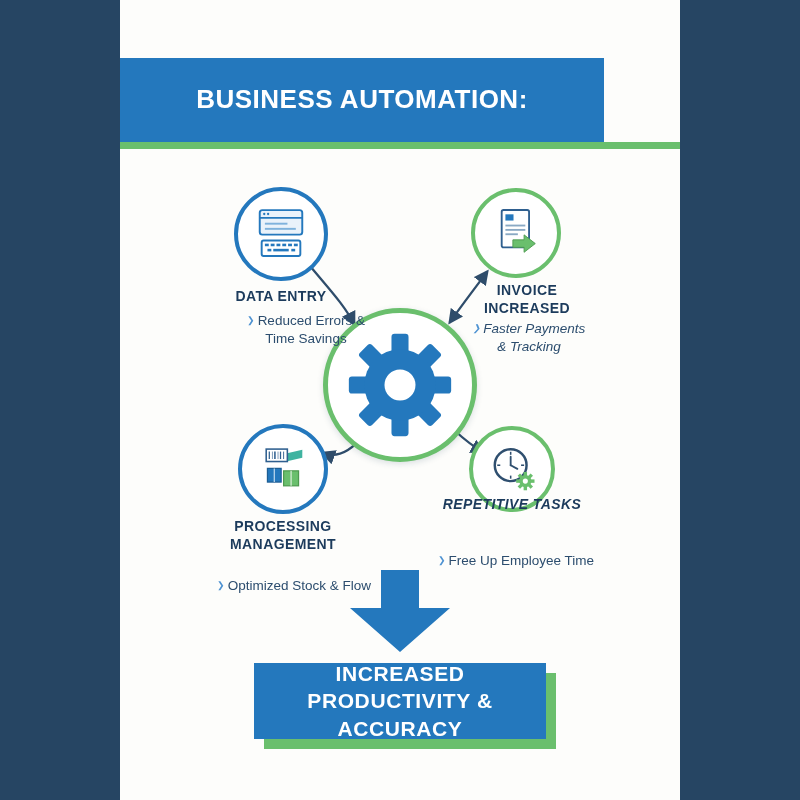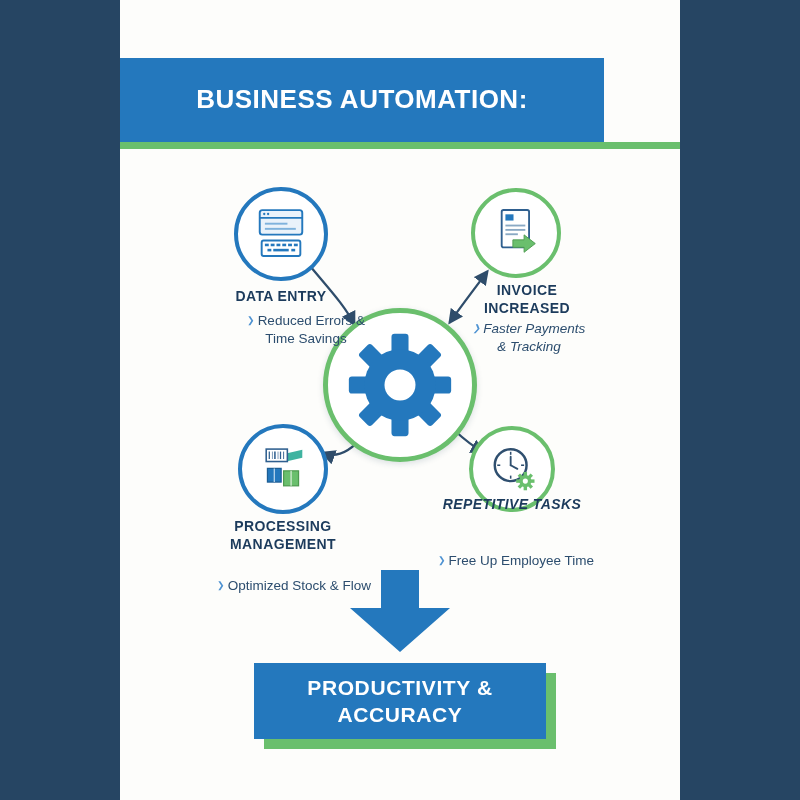--- a/index.html
+++ b/index.html
@@ -219,17 +219,18 @@
     <div class="area-label" id="label-repetitive">REPETITIVE TASKS</div>
     <p class="benefit" id="benefit-repetitive">
       <span class="bullet">❯</span><span>Free Up Employee Time</span>
     </p>
 
     <svg id="down-arrow" width="100" height="82">
       <polygon points="31,0 69,0 69,38 100,38 50,82 0,38 31,38" class="fill-blue"></polygon>
     </svg>
 
     <div class="result-banner">
+      <span class="t">INCREASED</span>
       <span class="t">PRODUCTIVITY &amp; ACCURACY</span>
     </div>
 
   </div>
 </div>
 
 </body></html>

